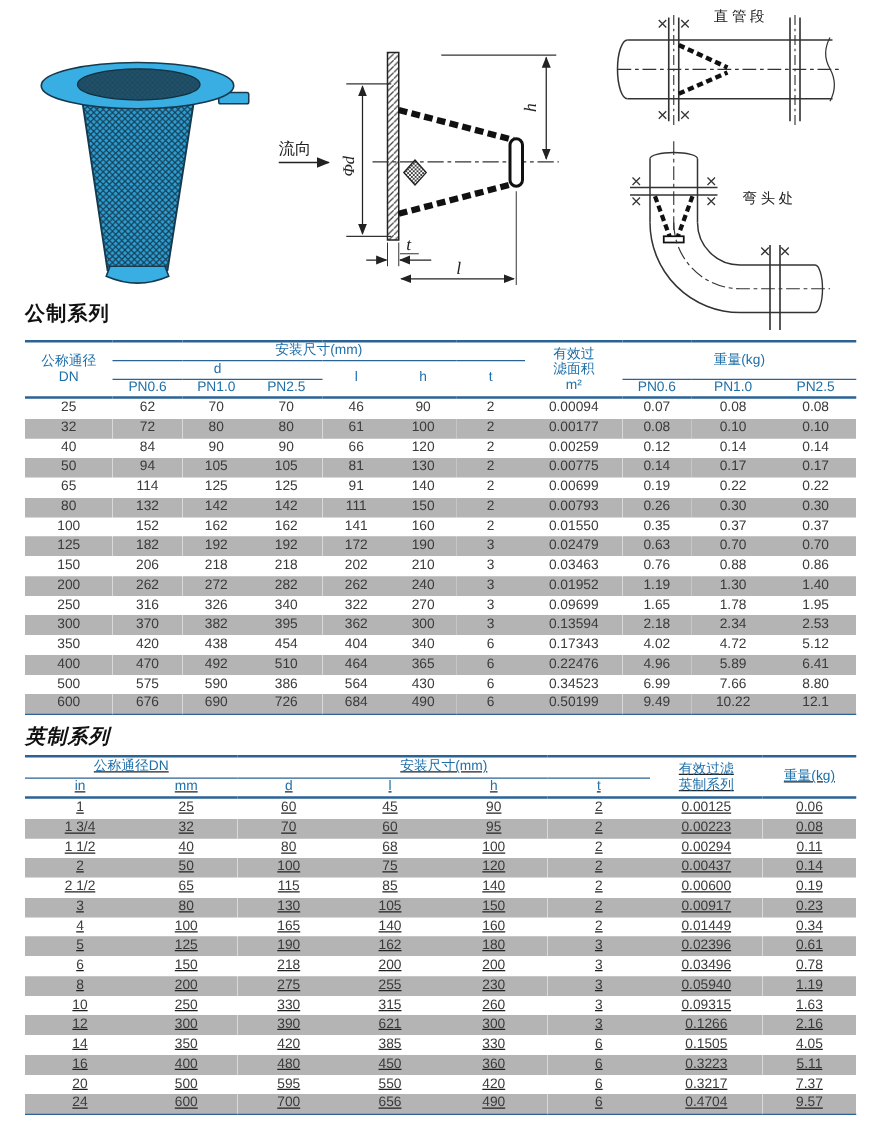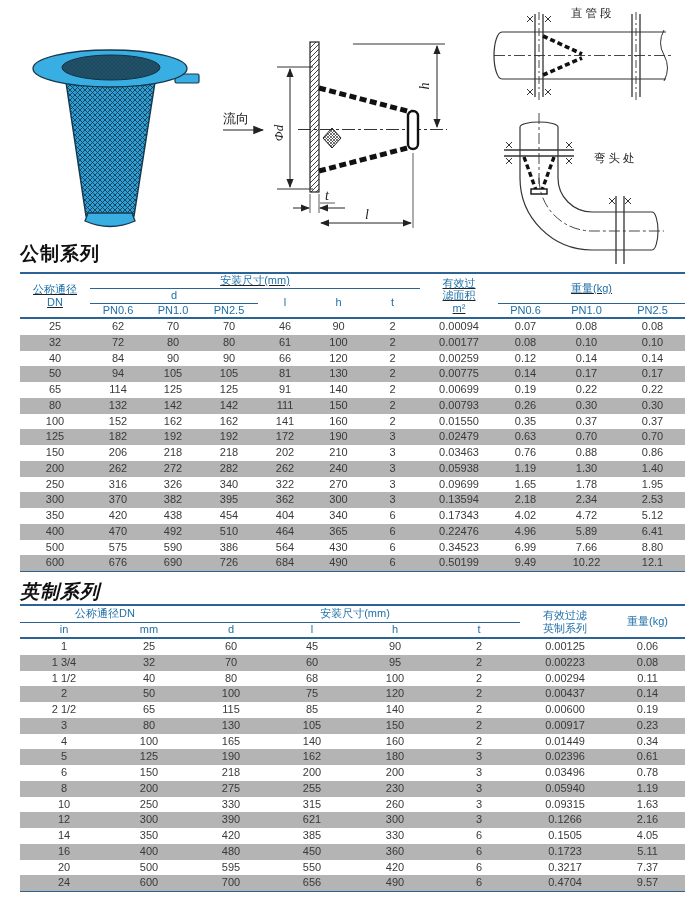--- a/index.html
+++ b/index.html
@@ -9,33 +9,33 @@
     --datatext:#3a3a3a;
     --ink:#222;
   }
   *{margin:0;padding:0;box-sizing:border-box;}
   body{
     width:700px;height:901px;position:relative;background:#fff;
     font-family:"Liberation Sans", sans-serif;color:var(--ink);overflow:hidden;
   }
   .abs{position:absolute;}
   .series-title{
-    font-size:19px;font-weight:bold;color:#111;letter-spacing:1px;
+    font-size:16px;font-weight:bold;color:#111;letter-spacing:1px;
   }
   table{
     border-collapse:collapse;table-layout:fixed;width:665px;
     font-size:11px;
   }
   table.spec{border-top:2px solid var(--line);border-bottom:1.5px solid var(--line);}
   thead{border-bottom:2px solid var(--line);}
   thead th{
     color:var(--headtext);font-weight:normal;padding:0;line-height:1.15;
     vertical-align:middle;text-align:center;font-size:11px;
   }
-  .m-h1{height:15px;text-decoration:underline;}
+  .m-h1{height:15px;}
   .m-h2{height:15px;}
   .m-h3{height:15px;}
   .i-h1{height:17px;}
   .i-h2{height:16px;}
   th.ul{border-bottom:1.5px solid var(--line);}
   tbody td{
     text-align:center;height:15.75px;line-height:15.75px;padding:0;
     color:var(--datatext);font-size:11px;white-space:nowrap;overflow:hidden;
   }
   tbody tr:nth-child(even){background:var(--stripe);}
@@ -345,21 +345,21 @@
         <td>0.86</td>
       </tr>
       <tr>
         <td>200</td>
         <td>262</td>
         <td>272</td>
         <td>282</td>
         <td>262</td>
         <td>240</td>
         <td>3</td>
-        <td>0.05938</td>
+        <td>0.01952</td>
         <td>1.19</td>
         <td>1.30</td>
         <td>1.40</td>
       </tr>
       <tr>
         <td>250</td>
         <td>316</td>
         <td>326</td>
         <td>340</td>
         <td>322</td>
@@ -433,21 +433,21 @@
         <td>0.50199</td>
         <td>9.49</td>
         <td>10.22</td>
         <td>12.1</td>
       </tr>
     </tbody>
 </table>
 
 <div class="abs series-title" style="left:20px;top:579px;font-style:italic;">英制系列</div>
 
-<table class="abs spec" style="left:20px;top:604px;">
+<table class="abs spec" style="left:20px;top:604px;text-decoration:underline;">
   <colgroup>
     <col style="width:88px">
       <col style="width:82px">
       <col style="width:82px">
       <col style="width:80px">
     <col style="width:86px">
       <col style="width:82px">
       <col style="width:90px">
       <col style="width:75px">
   </colgroup>
@@ -601,21 +601,21 @@
         <td>0.1505</td>
         <td>4.05</td>
       </tr>
       <tr>
         <td>16</td>
         <td>400</td>
         <td>480</td>
         <td>450</td>
         <td>360</td>
         <td>6</td>
-        <td>0.1723</td>
+        <td>0.3223</td>
         <td>5.11</td>
       </tr>
       <tr>
         <td>20</td>
         <td>500</td>
         <td>595</td>
         <td>550</td>
         <td>420</td>
         <td>6</td>
         <td>0.3217</td>

